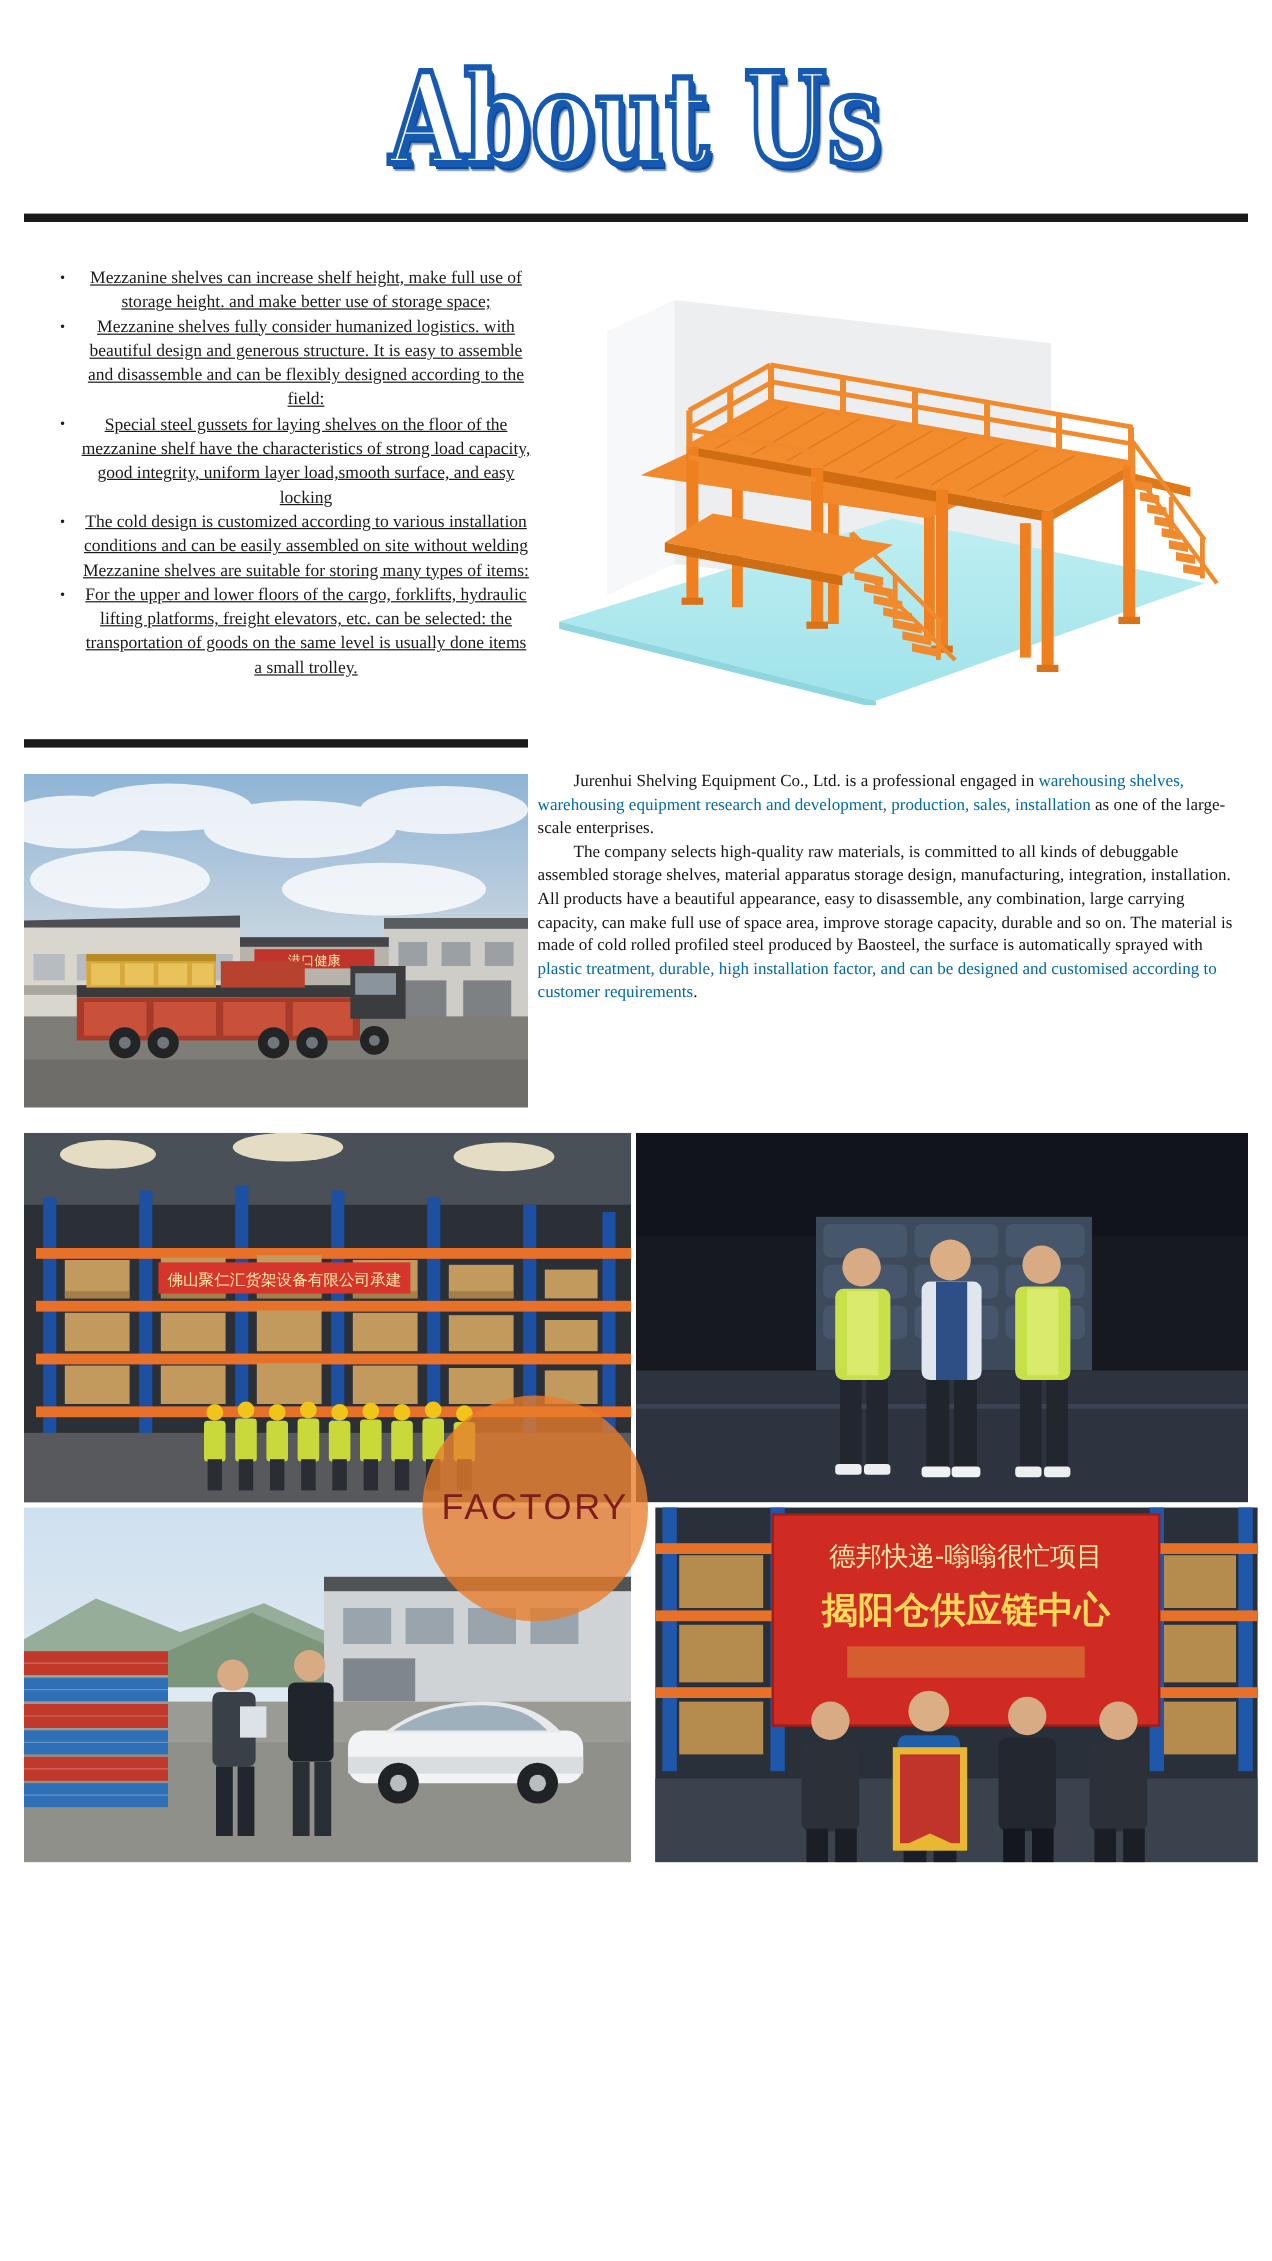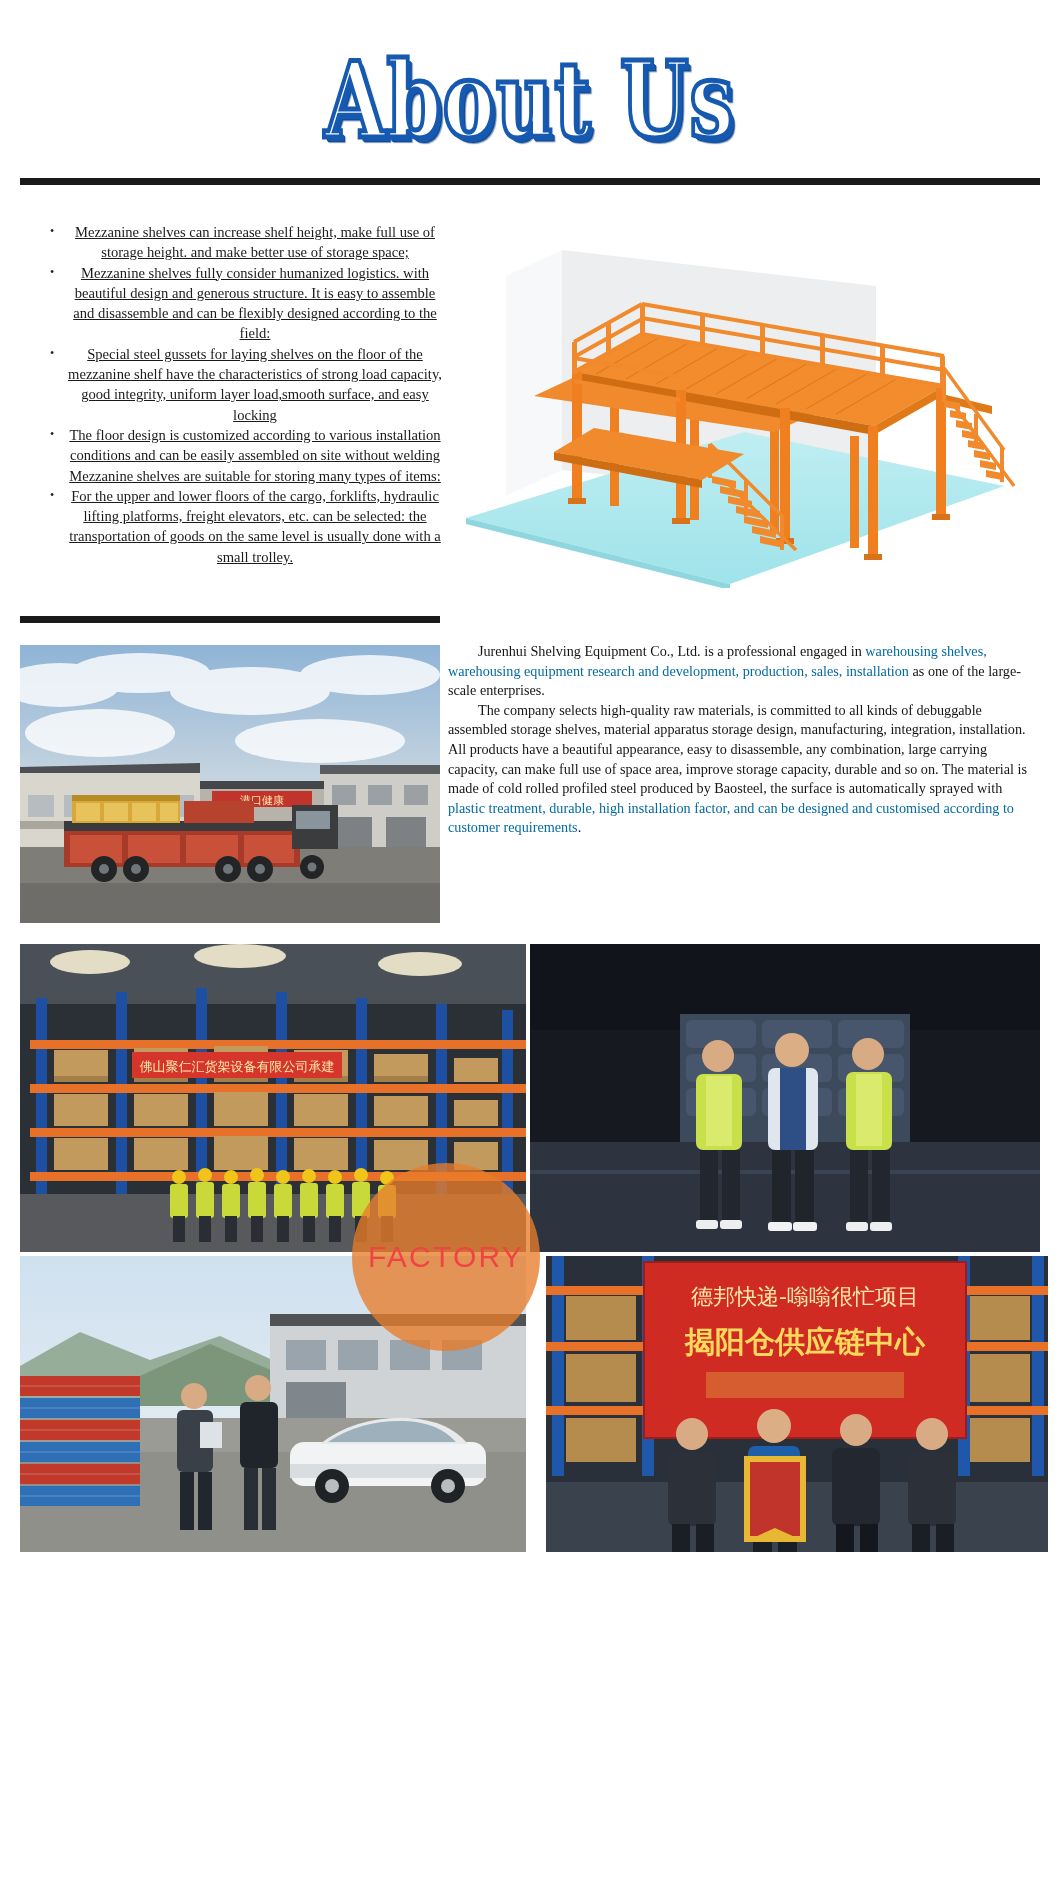--- a/index.html
+++ b/index.html
@@ -129,21 +129,21 @@
 
   .factory-badge {
     position: absolute;
     left: 352px; top: 1163px;
     width: 188px; height: 188px;
     border-radius: 50%;
     background: rgba(232,124,42,.78);
     display: flex;
     align-items: center;
     justify-content: center;
-    color: #ef4444;
+    color: #7f1d1d;
     font-family: "Liberation Sans", "DejaVu Sans", sans-serif;
     font-size: 30px;
     letter-spacing: 2.2px;
     font-weight: 400;
   }
 
   svg { display: block; }
 </style>
 </head>
 <body>
@@ -156,22 +156,22 @@
 
   <div class="rule-top"></div>
 
   <div class="features">
 
     <div class="bullets">
       <ul>
         <li><span>Mezzanine shelves can increase shelf height, make full use of storage height. and make better use of storage space;</span></li>
         <li><span>Mezzanine shelves fully consider humanized logistics. with beautiful design and generous structure. It is easy to assemble and disassemble and can be flexibly designed according to the field:</span></li>
         <li><span>Special steel gussets for laying shelves on the floor of the mezzanine shelf have the characteristics of strong load capacity, good integrity, uniform layer load,smooth surface, and easy locking</span></li>
-        <li><span>The floor design is customized according to various installation conditions and can be easily assembled on site without welding Mezzanine shelves are suitable for storing many types of items:</span></li>
-        <li><span>For the upper and lower floors of the cargo, forklifts, hydraulic lifting platforms, freight elevators, etc. can be selected: the transportation of goods on the same level is usually done with a small trolley.</span></li>
+        <li><span>The cold design is customized according to various installation conditions and can be easily assembled on site without welding Mezzanine shelves are suitable for storing many types of items:</span></li>
+        <li><span>For the upper and lower floors of the cargo, forklifts, hydraulic lifting platforms, freight elevators, etc. can be selected: the transportation of goods on the same level is usually done items a small trolley.</span></li>
       </ul>
     </div>
 
     <div class="mezz-art">
       <svg width="596" height="370" viewBox="0 0 596 370">
         <defs>
           <linearGradient id="floorG" x1="0" y1="0" x2="0" y2="1">
             <stop offset="0%" stop-color="#bfeef2"></stop>
             <stop offset="100%" stop-color="#9fe3ea"></stop>
           </linearGradient>

